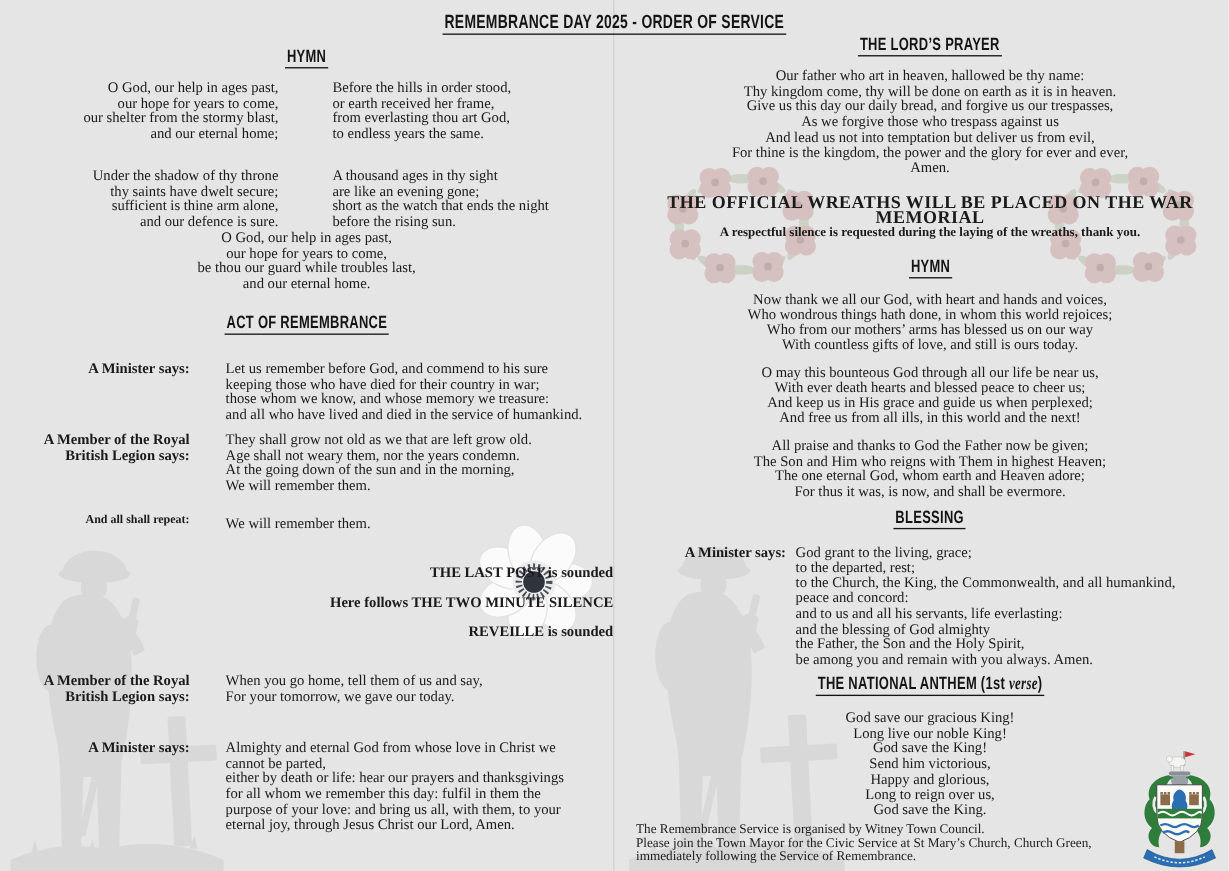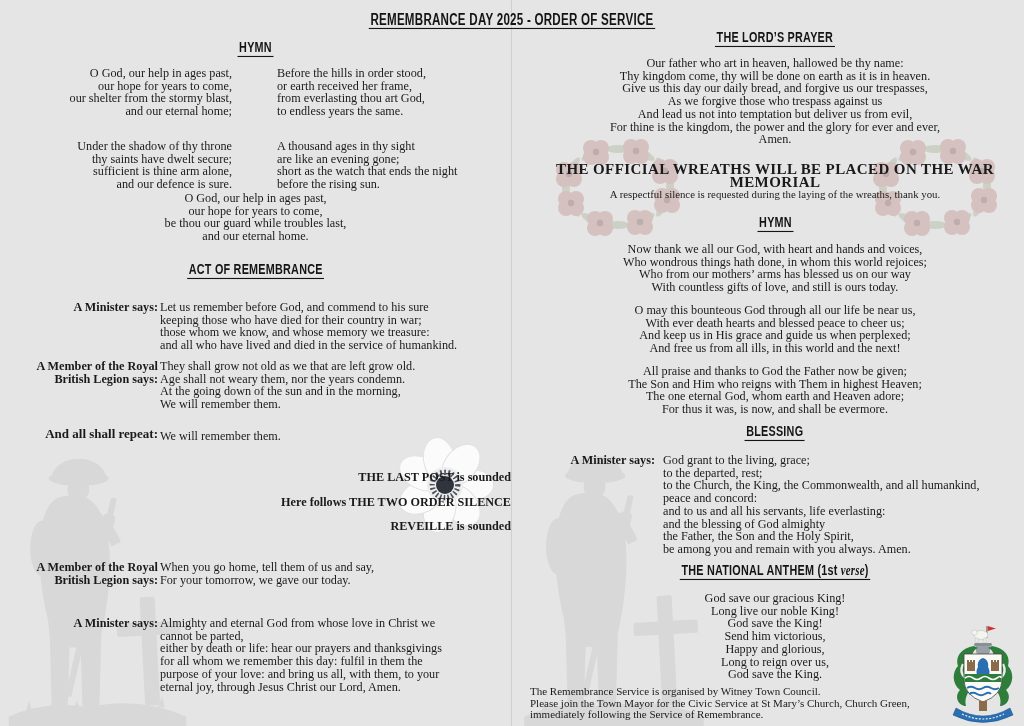--- a/index.html
+++ b/index.html
@@ -15,27 +15,27 @@
            font-size:13.5px;letter-spacing:.3px;transform:scale(.8,1.1);transform-origin:50% 100%;
            border-bottom:1.6px solid #141414;padding:0 2px 1px;white-space:nowrap;color:#141414;}
   .title-heading{font-size:14.5px;}
   .italic-serif{font-family:"Liberation Serif",serif;font-style:italic;font-weight:700;}
   .hymn-grid{display:flex;justify-content:center;}
   .hymn-col-l{width:232px;text-align:right;}
   .hymn-col-r{width:234px;text-align:left;padding-left:45px;}
   .verse-gap{margin-bottom:22px;}
   .row{display:flex;}
   .row .label{width:158px;text-align:right;font-weight:700;white-space:pre-line;flex:none;}
-  .row .speech{flex:1;white-space:pre-line;margin-left:2px;}
+  .row .speech{flex:1;white-space:pre-line;margin-left:30px;}
   .row-r .label{width:125px;}
   .row-r .speech{margin-left:8px;}
   .notice{font-weight:700;text-align:right;}
   .wreath-line1{font-weight:700;font-size:15px;letter-spacing:.4px;text-align:center;}
-  .wreath-line2{font-weight:400;font-size:10.8px;text-align:center;}
-  .repeat-label{font-size:13px;}
+  .wreath-line2{font-weight:700;font-size:10.8px;text-align:center;}
+  .repeat-label{font-size:10px;}
   .footer{font-size:11px;line-height:11.6px;white-space:pre-line;}
 </style>
 </head>
 <body>
 
 <div class="page">
 
   <svg width="0" height="0" style="position:absolute" aria-hidden="true">
     <defs>
       <g id="soldier" fill="#d8d8d8">
@@ -256,21 +256,21 @@
 At the going down of the sun and in the morning,
 We will remember them.</div>
   </div>
 
   <div class="layer row" style="left:0;top:428px;width:500px">
     <div class="label repeat-label">And all shall repeat:</div>
     <div class="speech" style="padding-top:2px">We will remember them.</div>
   </div>
 
   <div class="layer notice" style="left:0;top:471px;width:511px">THE LAST POST is sounded</div>
-  <div class="layer notice" style="left:0;top:496px;width:511px">Here follows THE TWO ORDER SILENCE</div>
+  <div class="layer notice" style="left:0;top:496px;width:511px">Here follows THE TWO MINUTE SILENCE</div>
   <div class="layer notice" style="left:0;top:520px;width:511px">REVEILLE is sounded</div>
 
   <div class="layer row" style="left:0;top:561px;width:500px">
     <div class="label">A Member of the Royal
 British Legion says:</div>
     <div class="speech">When you go home, tell them of us and say,
 For your tomorrow, we gave our today.</div>
   </div>
 
   <div class="layer row" style="left:0;top:617px;width:500px">

